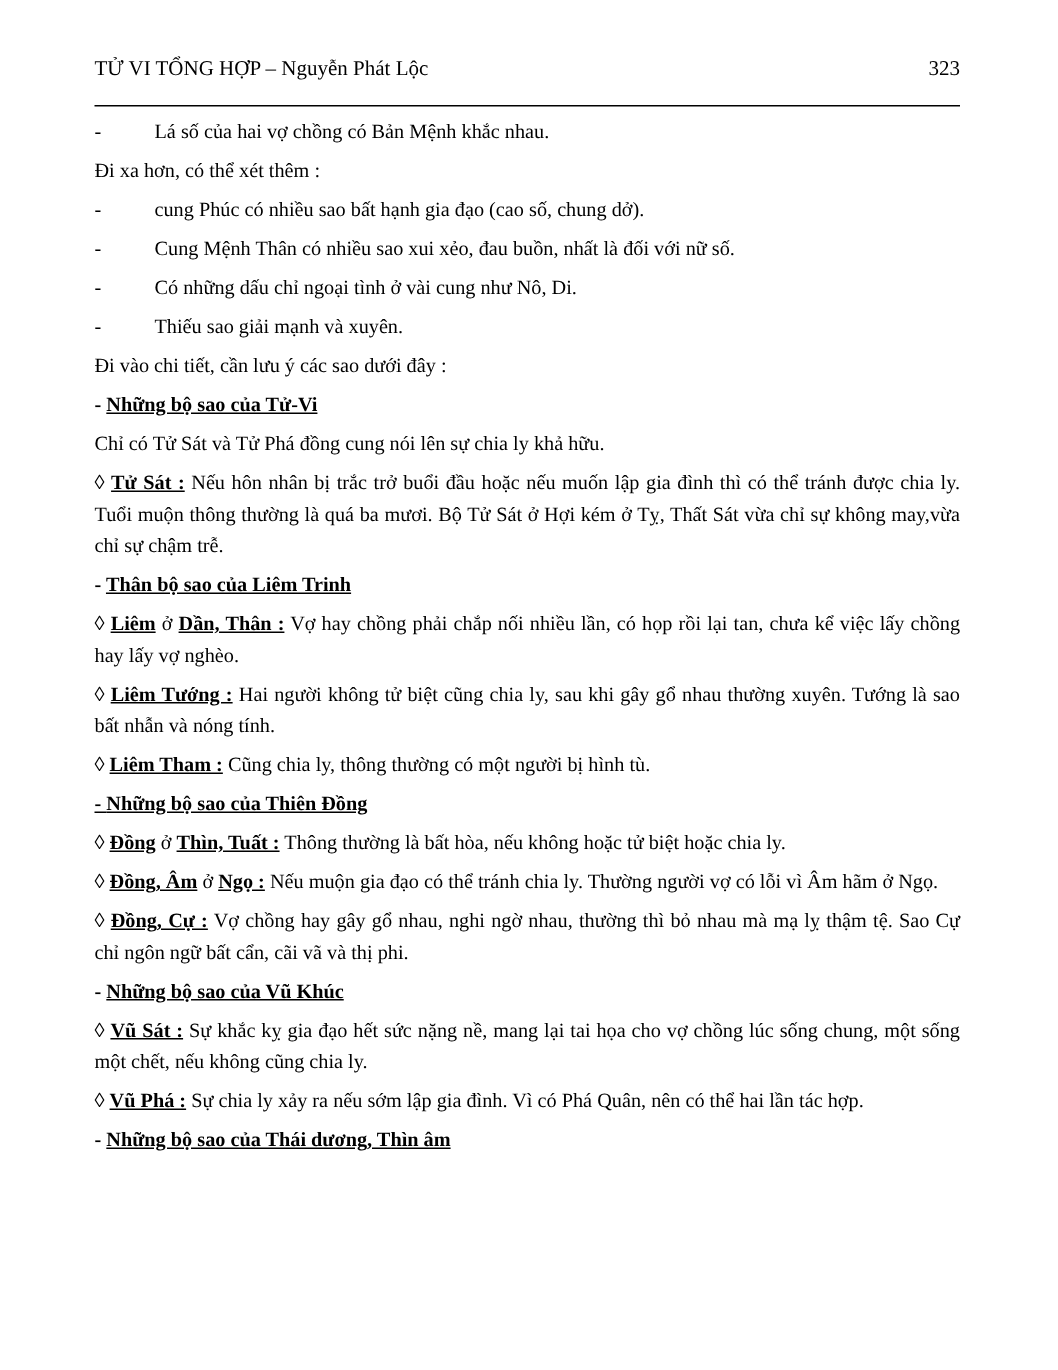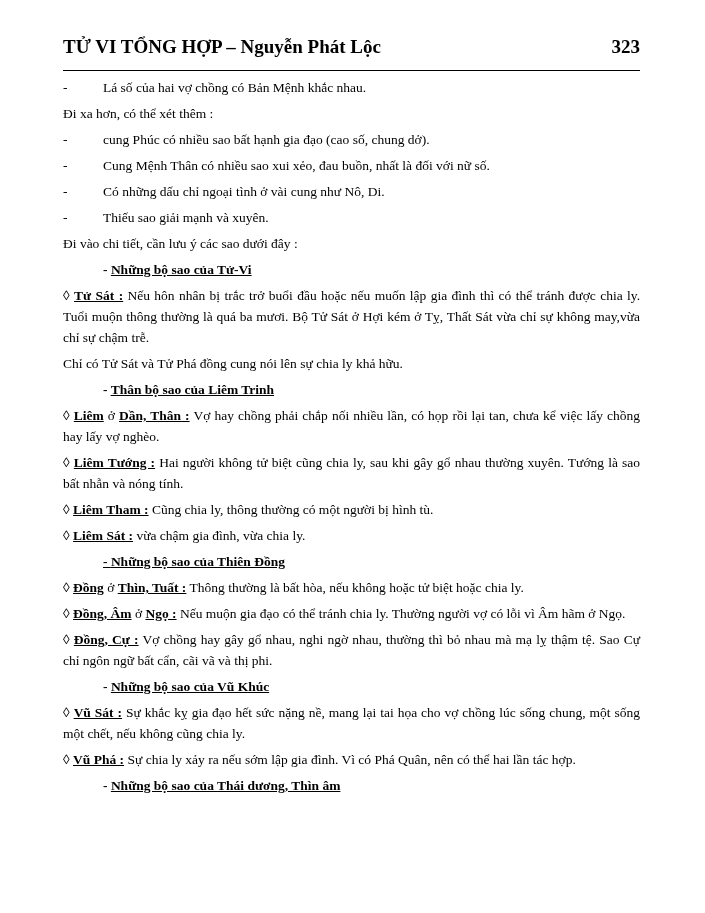--- a/index.html
+++ b/index.html
@@ -3,27 +3,27 @@
 <meta charset="utf-8">
 <style>
   * { margin: 0; padding: 0; box-sizing: border-box; }
   html, body { background: #ffffff; }
   body {
     width: 705px; height: 913px; overflow: hidden;
     font-family: "Liberation Serif", "DejaVu Serif", serif;
     color: #000;
   }
   .page { width: 705px; height: 913px; padding: 38px 65px 0 63px; background: #fff; }
-  .header { display: flex; justify-content: space-between; align-items: center; font-size: 19px; line-height: 17px; font-weight: bold; }
+  .header { display: flex; justify-content: space-between; align-items: center; font-size: 14px; line-height: 17px; }
   .rule { border-bottom: 1.5px solid #000; margin-top: 15px; }
   #content { margin-top: 6px; }
   .block { font-size: 13.5px; line-height: 21px; margin-bottom: 5px; text-align: justify; }
   .dash-item { display: flex; text-align: left; }
   .dash-glyph { flex: 0 0 40px; }
-  .heading { font-weight: bold; text-align: left; margin-left: 40px; }
+  .heading { font-weight: bold; text-align: left; }
   .u { text-decoration: underline; }
   .label { font-weight: bold; text-decoration: underline; }
   .plain { font-weight: normal; }
   .diamond { font-weight: normal; text-decoration: none; }
 </style>
 </head>
 <body>
 
 <div class="page">
   <div class="header">
@@ -48,27 +48,26 @@
       <p class="block dash-item">
         <span class="dash-glyph">-</span>
         <span class="dash-text">Có những dấu chỉ ngoại tình ở vài cung như Nô, Di.</span>
       </p>
       <p class="block dash-item">
         <span class="dash-glyph">-</span>
         <span class="dash-text">Thiếu sao giải mạnh và xuyên.</span>
       </p>
       <p class="block para">Đi vào chi tiết, cần lưu ý các sao dưới đây :</p>
       <p class="block heading"><span class="h-dash">- </span><span class="h-text u">Những bộ sao của Tử-Vi</span></p>
+      <p class="block para">Chỉ có Tử Sát và Tử Phá đồng cung nói lên sự chia ly khả hữu.</p>
       <p class="block entry"><span class="diamond">◊ </span><span class="label">Tử Sát :</span><span class="plain"> Nếu hôn nhân bị trắc trở buổi đầu hoặc nếu muốn lập gia đình thì có thể tránh được chia ly. Tuổi muộn thông thường là quá ba mươi. Bộ Tử Sát ở Hợi kém ở Tỵ, Thất Sát vừa chỉ sự không may,vừa chỉ sự chậm trễ.</span></p>
-      <p class="block para">Chỉ có Tử Sát và Tử Phá đồng cung nói lên sự chia ly khả hữu.</p>
       <p class="block heading"><span class="h-dash">- </span><span class="h-text u">Thân bộ sao của Liêm Trinh</span></p>
       <p class="block entry"><span class="diamond">◊ </span><span class="label">Liêm</span><span class="plain"> ở </span><span class="label">Dần, Thân :</span><span class="plain"> Vợ hay chồng phải chắp nối nhiều lần, có họp rồi lại tan, chưa kể việc lấy chồng hay lấy vợ nghèo.</span></p>
       <p class="block entry"><span class="diamond">◊ </span><span class="label">Liêm Tướng :</span><span class="plain"> Hai người không tử biệt cũng chia ly, sau khi gây gổ nhau thường xuyên. Tướng là sao bất nhẫn và nóng tính.</span></p>
       <p class="block entry"><span class="diamond">◊ </span><span class="label">Liêm Tham :</span><span class="plain"> Cũng chia ly, thông thường có một người bị hình tù.</span></p>
-      <p class="block entry"><span class="diamond">◊ </span><span class="label">Liêm Sát :</span><span class="plain"> vừa chậm gia đình, vừa chia ly.</span></p>
       <p class="block heading"><span class="h-dash u">- </span><span class="h-text u">Những bộ sao của Thiên Đồng</span></p>
       <p class="block entry"><span class="diamond">◊ </span><span class="label">Đồng</span><span class="plain"> ở </span><span class="label">Thìn, Tuất :</span><span class="plain"> Thông thường là bất hòa, nếu không hoặc tử biệt hoặc chia ly.</span></p>
       <p class="block entry"><span class="diamond">◊ </span><span class="label">Đồng, Âm</span><span class="plain"> ở </span><span class="label">Ngọ :</span><span class="plain"> Nếu muộn gia đạo có thể tránh chia ly. Thường người vợ có lỗi vì Âm hãm ở Ngọ.</span></p>
       <p class="block entry"><span class="diamond">◊ </span><span class="label">Đồng, Cự :</span><span class="plain"> Vợ chồng hay gây gổ nhau, nghi ngờ nhau, thường thì bỏ nhau mà mạ lỵ thậm tệ. Sao Cự chỉ ngôn ngữ bất cẩn, cãi vã và thị phi.</span></p>
       <p class="block heading"><span class="h-dash">- </span><span class="h-text u">Những bộ sao của Vũ Khúc</span></p>
       <p class="block entry"><span class="diamond">◊ </span><span class="label">Vũ Sát :</span><span class="plain"> Sự khắc kỵ gia đạo hết sức nặng nề, mang lại tai họa cho vợ chồng lúc sống chung, một sống một chết, nếu không cũng chia ly.</span></p>
       <p class="block entry"><span class="diamond">◊ </span><span class="label">Vũ Phá :</span><span class="plain"> Sự chia ly xảy ra nếu sớm lập gia đình. Vì có Phá Quân, nên có thể hai lần tác hợp.</span></p>
       <p class="block heading"><span class="h-dash">- </span><span class="h-text u">Những bộ sao của Thái dương, Thìn âm</span></p>
     </div>
 </div>

